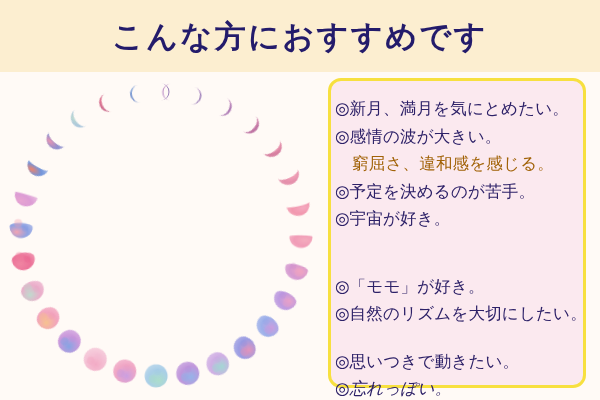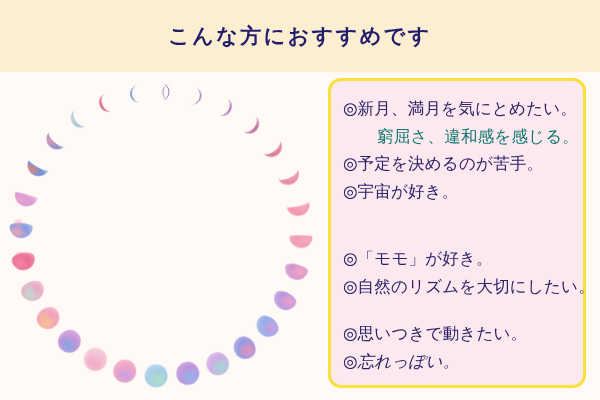--- a/index.html
+++ b/index.html
@@ -13,21 +13,21 @@
 
   
   #header-band{
     position:absolute;left:0;top:0;width:600px;height:72px;
     background:#fceed0;
   }
   #page-title{
     position:absolute;left:0;top:0;width:600px;height:72px;
     display:flex;align-items:center;justify-content:center;
     color:#231b6b;
-    font-size:21px;
+    font-size:31px;
     font-weight:700;
     letter-spacing:2.5px;
     line-height:1;
     white-space:nowrap;
     font-family:"DejaVu Sans","Liberation Sans",sans-serif;
   }
 
   
   #body-area{
     position:absolute;left:0;top:72px;width:600px;height:328px;
@@ -44,21 +44,21 @@
   #recommend-card{
     position:absolute;left:328px;top:78px;width:258px;height:310px;
     box-sizing:border-box;
     background:#fbe9ef;
     border:3px solid #f7e03f;
     border-radius:13px;
   }
   #recommend-list{
     position:absolute;left:0;top:0;width:100%;height:100%;
     box-sizing:border-box;
-    padding:14px 4px 6px 12px;
+    padding:14px 4px 6px 4px;
     margin:0;
     list-style:none;
   }
   #recommend-list li{
     color:#2d2168;
     font-size:16.5px;
     line-height:27.5px;
     white-space:nowrap;
     letter-spacing:0.2px;
     font-family:"DejaVu Sans","Liberation Sans",sans-serif;
@@ -344,21 +344,22 @@
         </g>
         <g transform="translate(168.77,18.35) rotate(364.00)">
           <path d="M 0 -8.5 A 8.5 8.5 0 0 0 0 8.5 A 7.31 8.5 0 0 1 0 -8.5 Z" fill="url(#mg28)" filter="url(#wc-soft)"></path>
         </g>
       </svg>
   </div>
 
   <div id="recommend-card" style="background: rgb(251, 233, 239); border-color: rgb(247, 224, 63);">
     <ul id="recommend-list">
         <li style="color: rgb(45, 33, 104);">◎新月、満月を気にとめたい。</li>
-        <li class="indented" style="color: #0f766e; text-align: right;">窮屈さ、違和感を感じる。</li>
+        <li style="color: rgb(45, 33, 104);">◎感情の波が大きい。</li>
+        <li class="indented" style="color: #a16207;">窮屈さ、違和感を感じる。</li>
         <li style="color: rgb(45, 33, 104);">◎予定を決めるのが苦手。</li>
         <li style="color: rgb(45, 33, 104);">◎宇宙が好き。</li>
         <li style="color: rgb(45, 33, 104); margin-top: 40px;">◎「モモ」が好き。</li>
         <li style="color: rgb(45, 33, 104);">◎自然のリズムを大切にしたい。</li>
         <li style="color: rgb(45, 33, 104); margin-top: 20px;">◎思いつきで動きたい。</li>
         <li style="color: rgb(45, 33, 104); font-style: italic;">◎忘れっぽい。</li>
       </ul>
   </div>
 
 </div>

